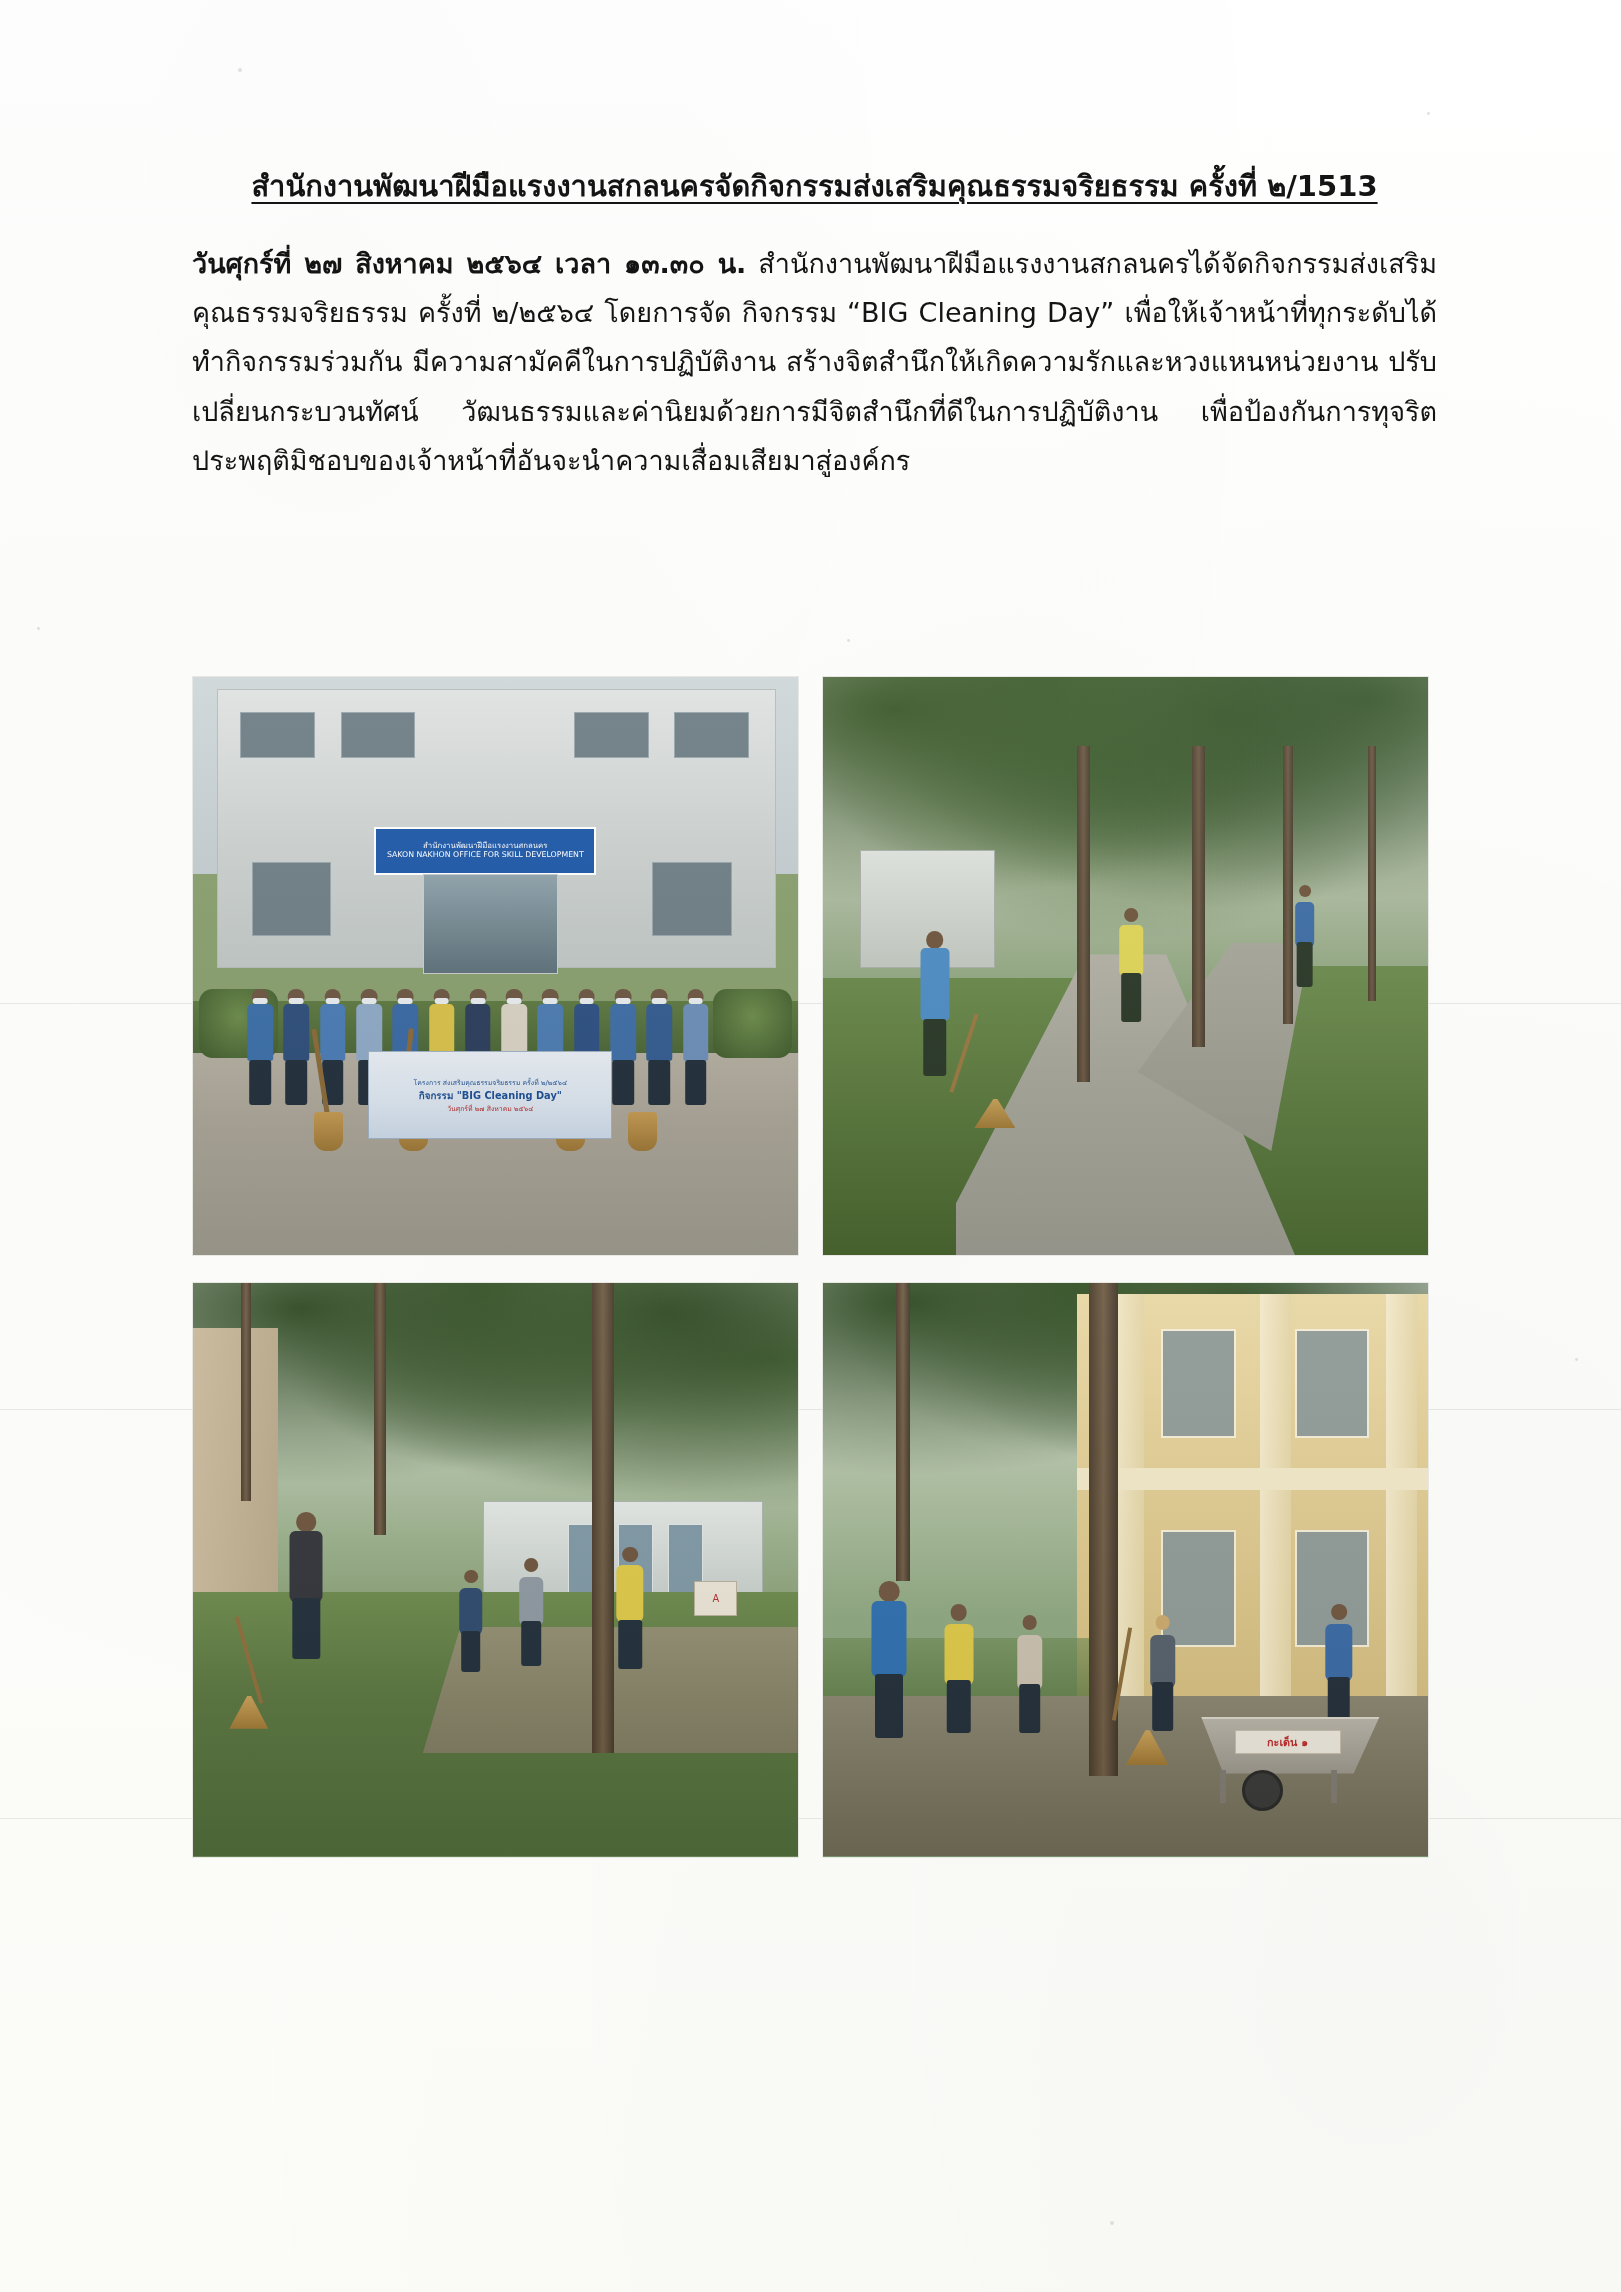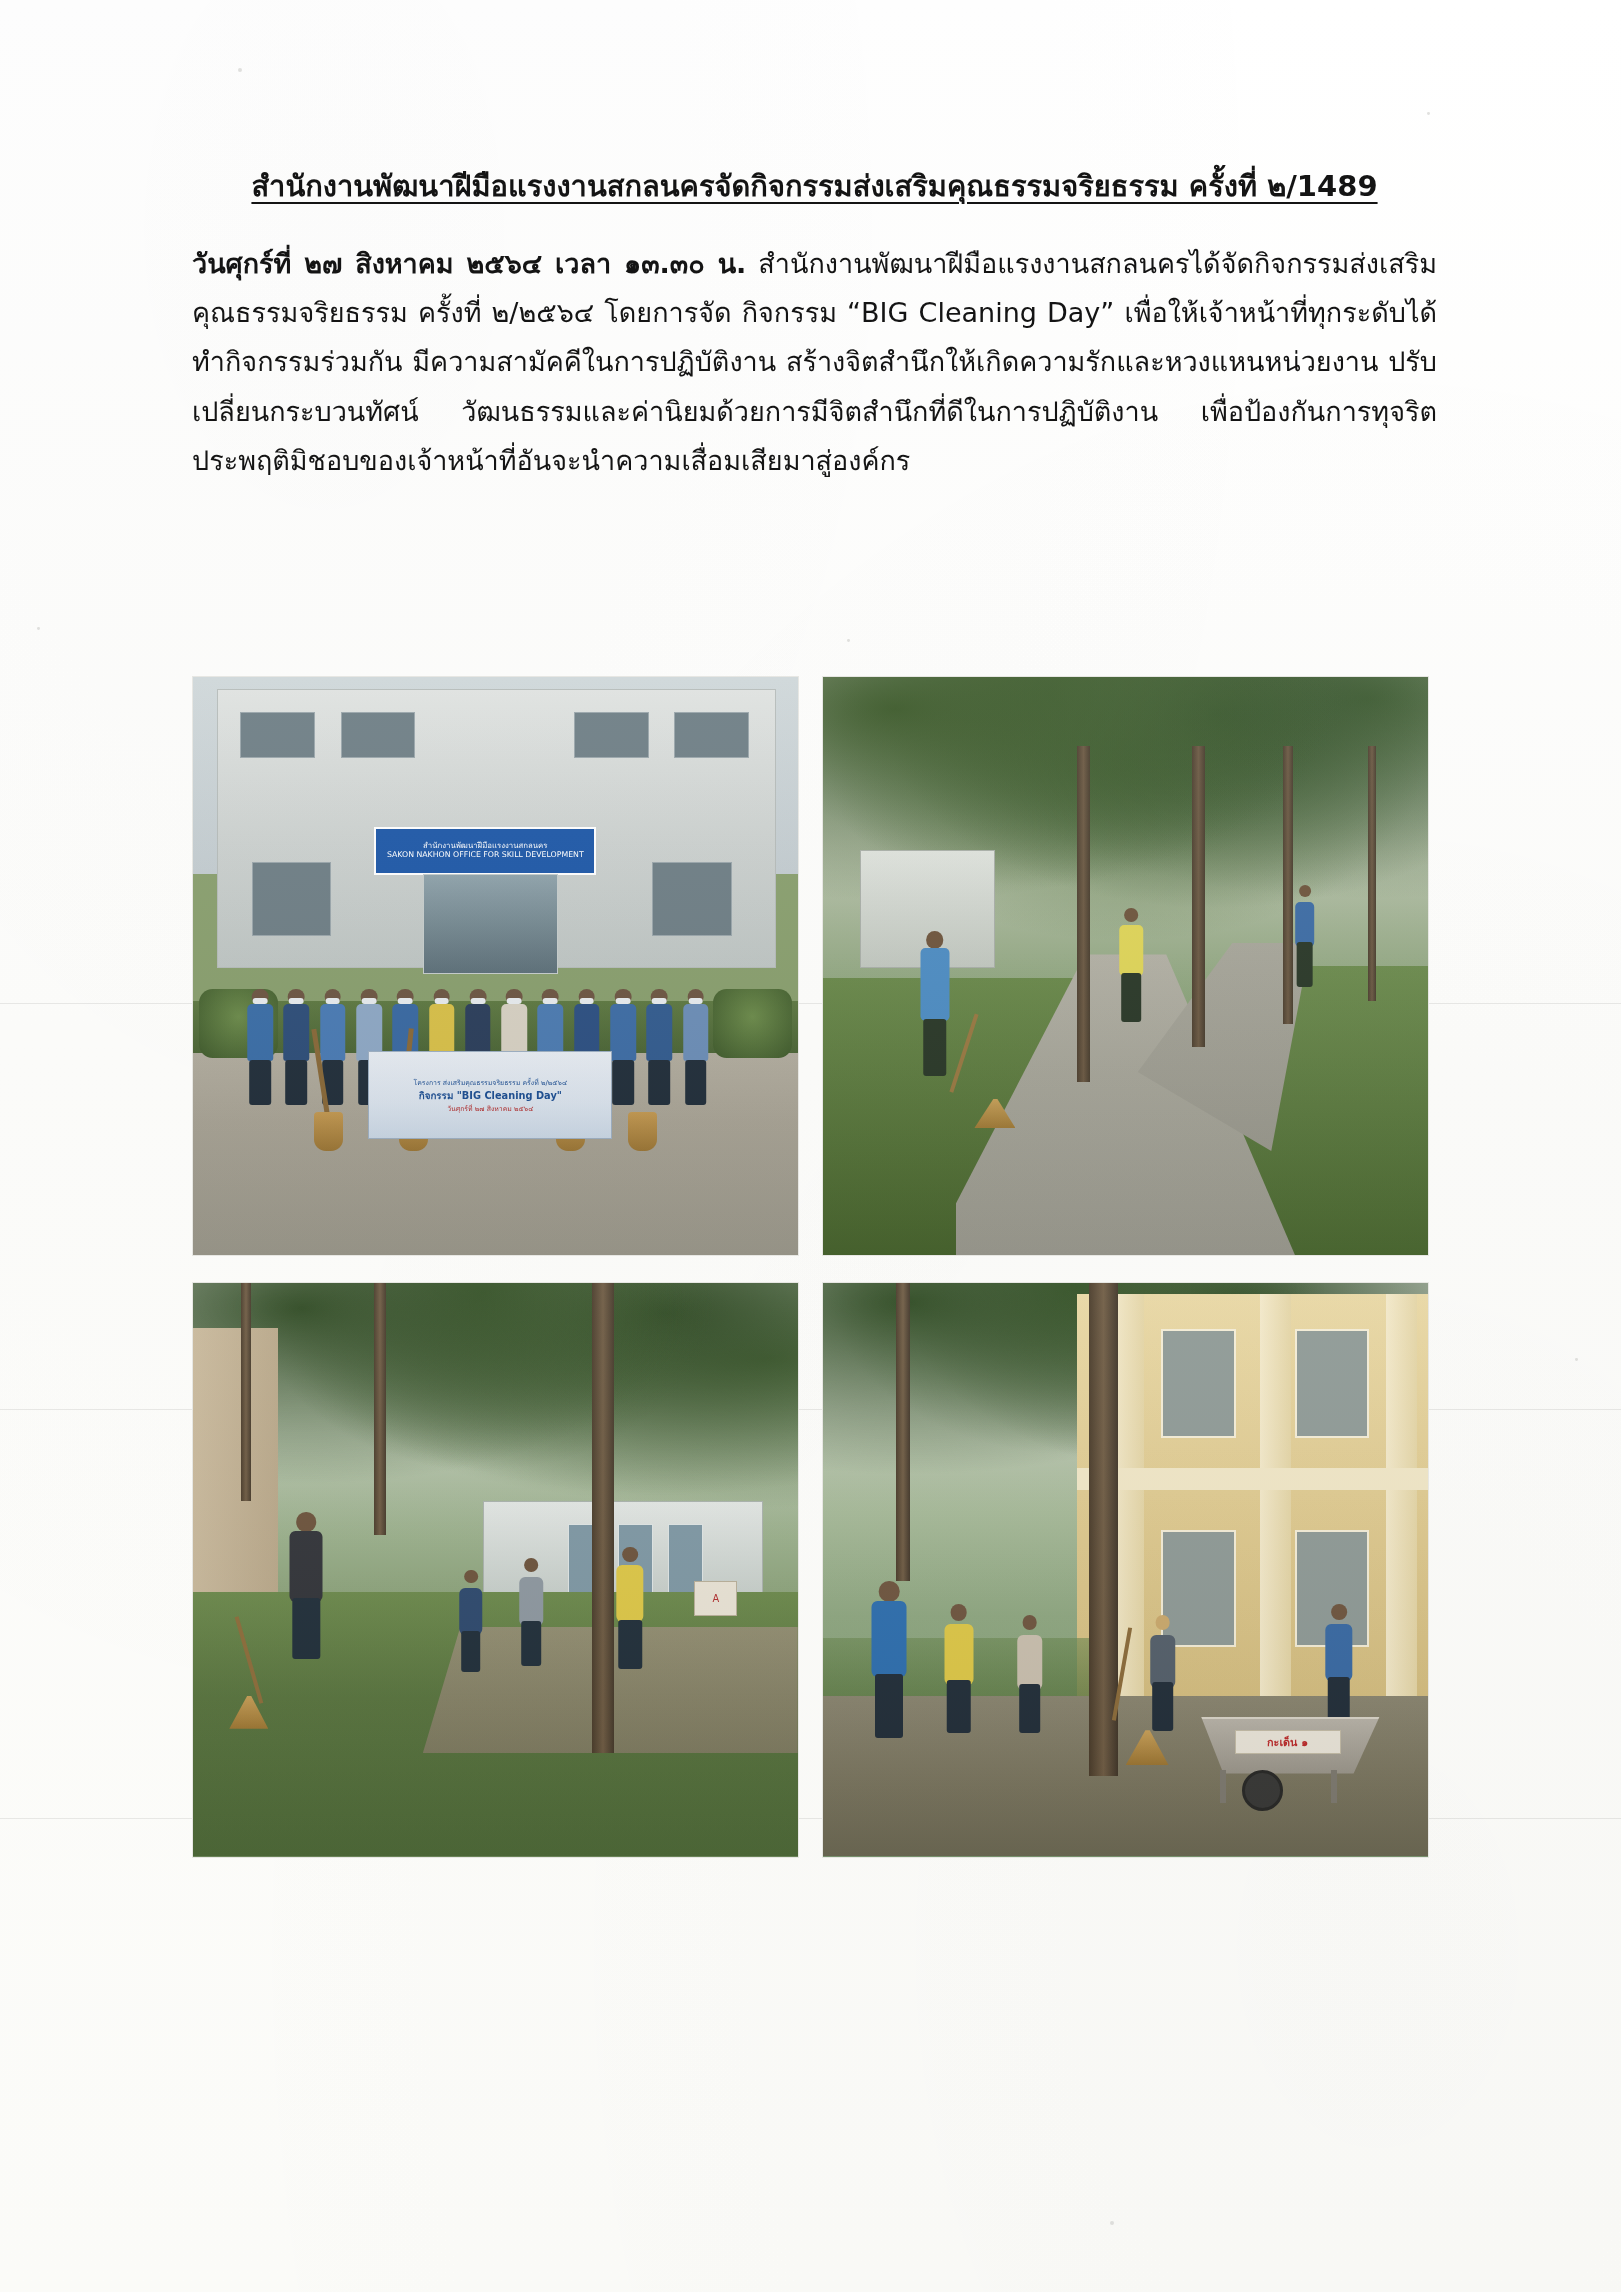--- a/index.html
+++ b/index.html
@@ -415,21 +415,21 @@
   <div class="speck" style="left:37px;top:627px;width:2.9px;height:2.9px;"></div>
   <div class="speck" style="left:1575px;top:1358px;width:2.9px;height:2.9px;"></div>
   <div class="speck" style="left:1110px;top:2221px;width:3.9px;height:3.9px;"></div>
   <div class="speck" style="left:847px;top:639px;width:2.9px;height:2.9px;"></div>
 
   <div class="fold-line" style="top:1003px;"></div>
   <div class="fold-line" style="top:1409px;"></div>
   <div class="fold-line" style="top:1818px;"></div>
 
   <div class="content">
-    <h1 class="doc-title">สำนักงานพัฒนาฝีมือแรงงานสกลนครจัดกิจกรรมส่งเสริมคุณธรรมจริยธรรม  ครั้งที่ ๒/1489</h1>
+    <h1 class="doc-title">สำนักงานพัฒนาฝีมือแรงงานสกลนครจัดกิจกรรมส่งเสริมคุณธรรมจริยธรรม  ครั้งที่ ๒/1513</h1>
     <p class="body-text"><span class="lead">วันศุกร์ที่ ๒๗ สิงหาคม ๒๕๖๔ เวลา ๑๓.๓๐ น.</span><span> สำนักงานพัฒนาฝีมือแรงงานสกลนครได้จัดกิจกรรมส่งเสริมคุณธรรมจริยธรรม  ครั้งที่ ๒/๒๕๖๔  โดยการจัด กิจกรรม “BIG Cleaning Day” เพื่อให้เจ้าหน้าที่ทุกระดับได้ทำกิจกรรมร่วมกัน  มีความสามัคคีในการปฏิบัติงาน  สร้างจิตสำนึกให้เกิดความรักและหวงแหนหน่วยงาน  ปรับเปลี่ยนกระบวนทัศน์  วัฒนธรรมและค่านิยมด้วยการมีจิตสำนึกที่ดีในการปฏิบัติงาน   เพื่อป้องกันการทุจริตประพฤติมิชอบของเจ้าหน้าที่อันจะนำความเสื่อมเสียมาสู่องค์กร</span></p>
   </div>
 
   <div class="gallery">
 
     <div class="photo-row">
 
       <div class="photo">
         <div class="scene">
           <div class="p1-sky"></div>

